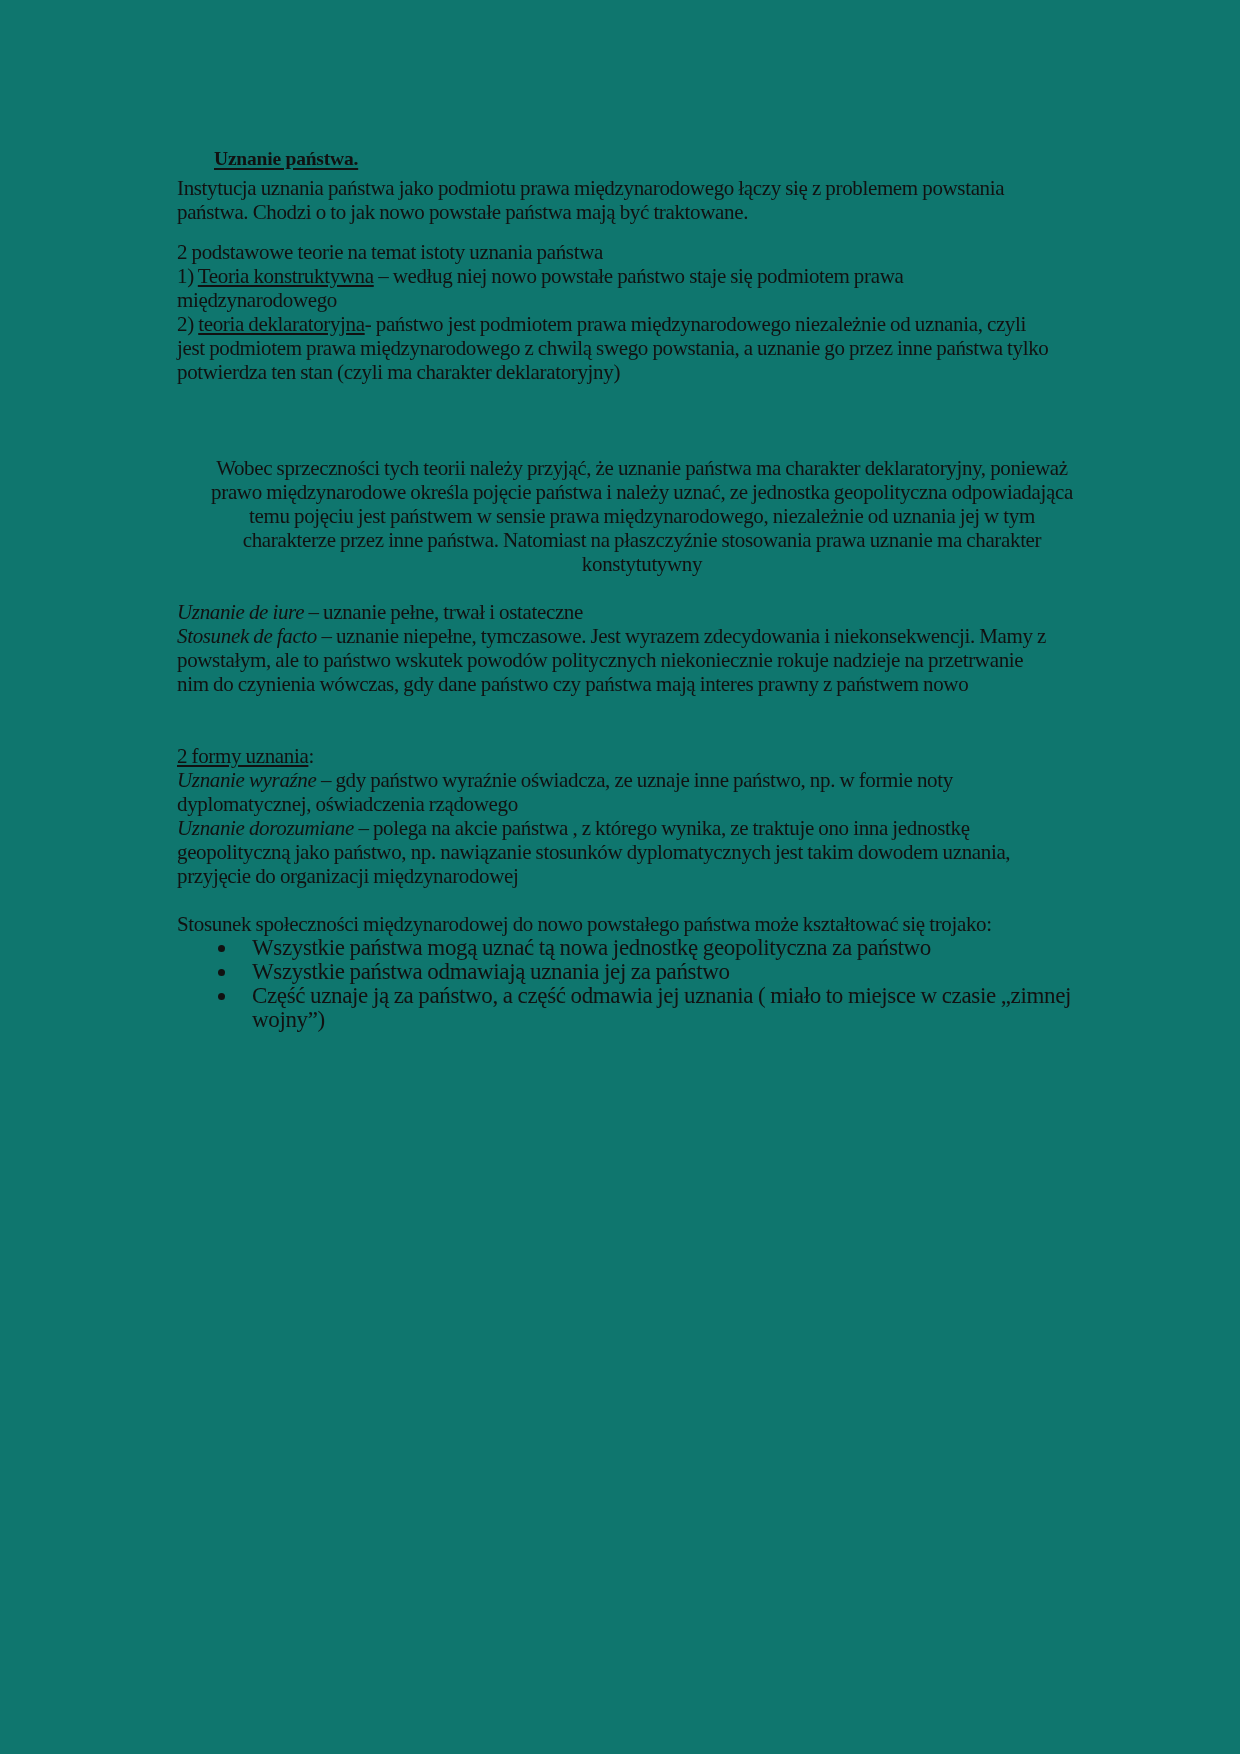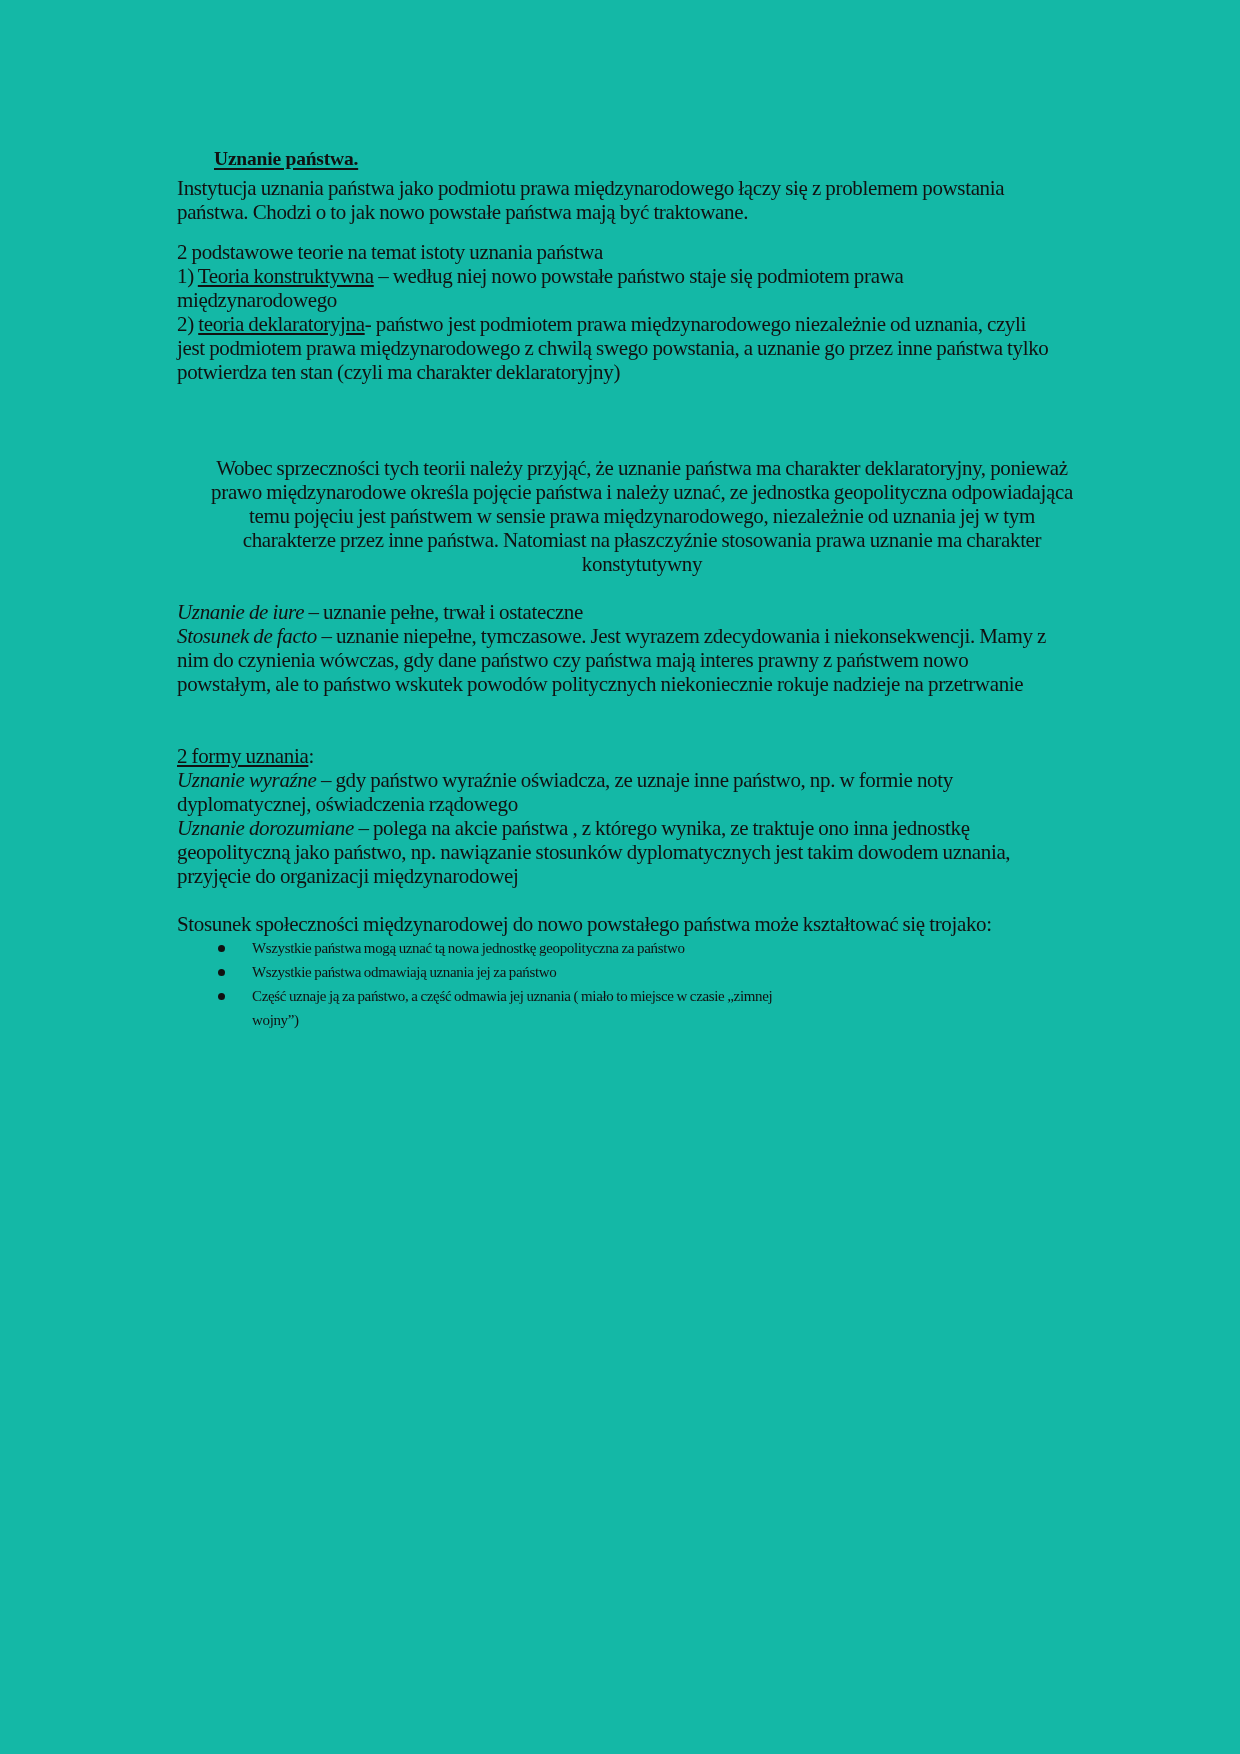--- a/index.html
+++ b/index.html
@@ -13,21 +13,21 @@
       position: relative;
       overflow: hidden;
       font-family: "Liberation Serif", "DejaVu Serif", serif;
       color: #111111;
     }
     .page {
       position: absolute;
       left: 0; top: 0;
       width: 1240px;
       height: 1754px;
-      background: #14b8a6;
+      background: #0f766e;
     }
     .text {
       position: absolute;
       left: 177px;
       width: 930px;
       font-size: 21px;
       line-height: 24px;
       letter-spacing: -0.35px;
       word-spacing: -0.5px;
     }
@@ -42,21 +42,21 @@
       text-decoration-thickness: 2px;
       letter-spacing: -0.2px;
     }
     .line { display: block; white-space: nowrap; }
     .u { text-decoration: underline; text-underline-offset: 2px; }
     .i { font-style: italic; text-align: center; }
     .bullets {
       position: absolute;
       left: 177px;
       width: 930px;
-      font-size: 15px;
+      font-size: 23px;
       line-height: 24px;
       letter-spacing: -0.35px;
       word-spacing: -0.5px;
       margin: 0;
       padding: 0;
       list-style: none;
     }
     .bullets li {
       position: relative;
       padding-left: 75px;
@@ -96,22 +96,22 @@
     <span class="line">Wobec sprzeczności tych teorii należy przyjąć, że uznanie państwa ma charakter deklaratoryjny, ponieważ</span>
     <span class="line">prawo międzynarodowe określa pojęcie państwa i należy uznać, ze jednostka geopolityczna odpowiadająca</span>
     <span class="line">temu pojęciu jest państwem w sensie prawa międzynarodowego, niezależnie od uznania jej w tym</span>
     <span class="line">charakterze przez inne państwa. Natomiast na płaszczyźnie stosowania prawa uznanie ma charakter</span>
     <span class="line">konstytutywny</span>
   </div>
 
   <div class="text" style="top:600px;">
     <span class="line"><span class="i">Uznanie de iure</span><span> – uznanie pełne, trwał i ostateczne</span></span>
     <span class="line"><span class="i">Stosunek de facto</span><span> – uznanie niepełne, tymczasowe. Jest wyrazem zdecydowania i niekonsekwencji. Mamy z</span></span>
+    <span class="line">powstałym, ale to państwo wskutek powodów politycznych niekoniecznie rokuje nadzieje na przetrwanie</span>
     <span class="line">nim do czynienia wówczas, gdy dane państwo czy państwa mają interes prawny z państwem nowo</span>
-    <span class="line">powstałym, ale to państwo wskutek powodów politycznych niekoniecznie rokuje nadzieje na przetrwanie</span>
   </div>
 
   <div class="text" style="top:744px;">
     <span class="line"><span class="u">2 formy uznania</span><span>:</span></span>
     <span class="line"><span class="i">Uznanie wyraźne</span><span> – gdy państwo wyraźnie oświadcza, ze uznaje inne państwo, np. w formie noty</span></span>
     <span class="line">dyplomatycznej, oświadczenia rządowego</span>
     <span class="line"><span class="i">Uznanie dorozumiane</span><span> – polega na akcie państwa , z którego wynika, ze traktuje ono inna jednostkę</span></span>
     <span class="line">geopolityczną jako państwo, np. nawiązanie stosunków dyplomatycznych jest takim dowodem uznania,</span>
     <span class="line">przyjęcie do organizacji międzynarodowej</span>
   </div>

